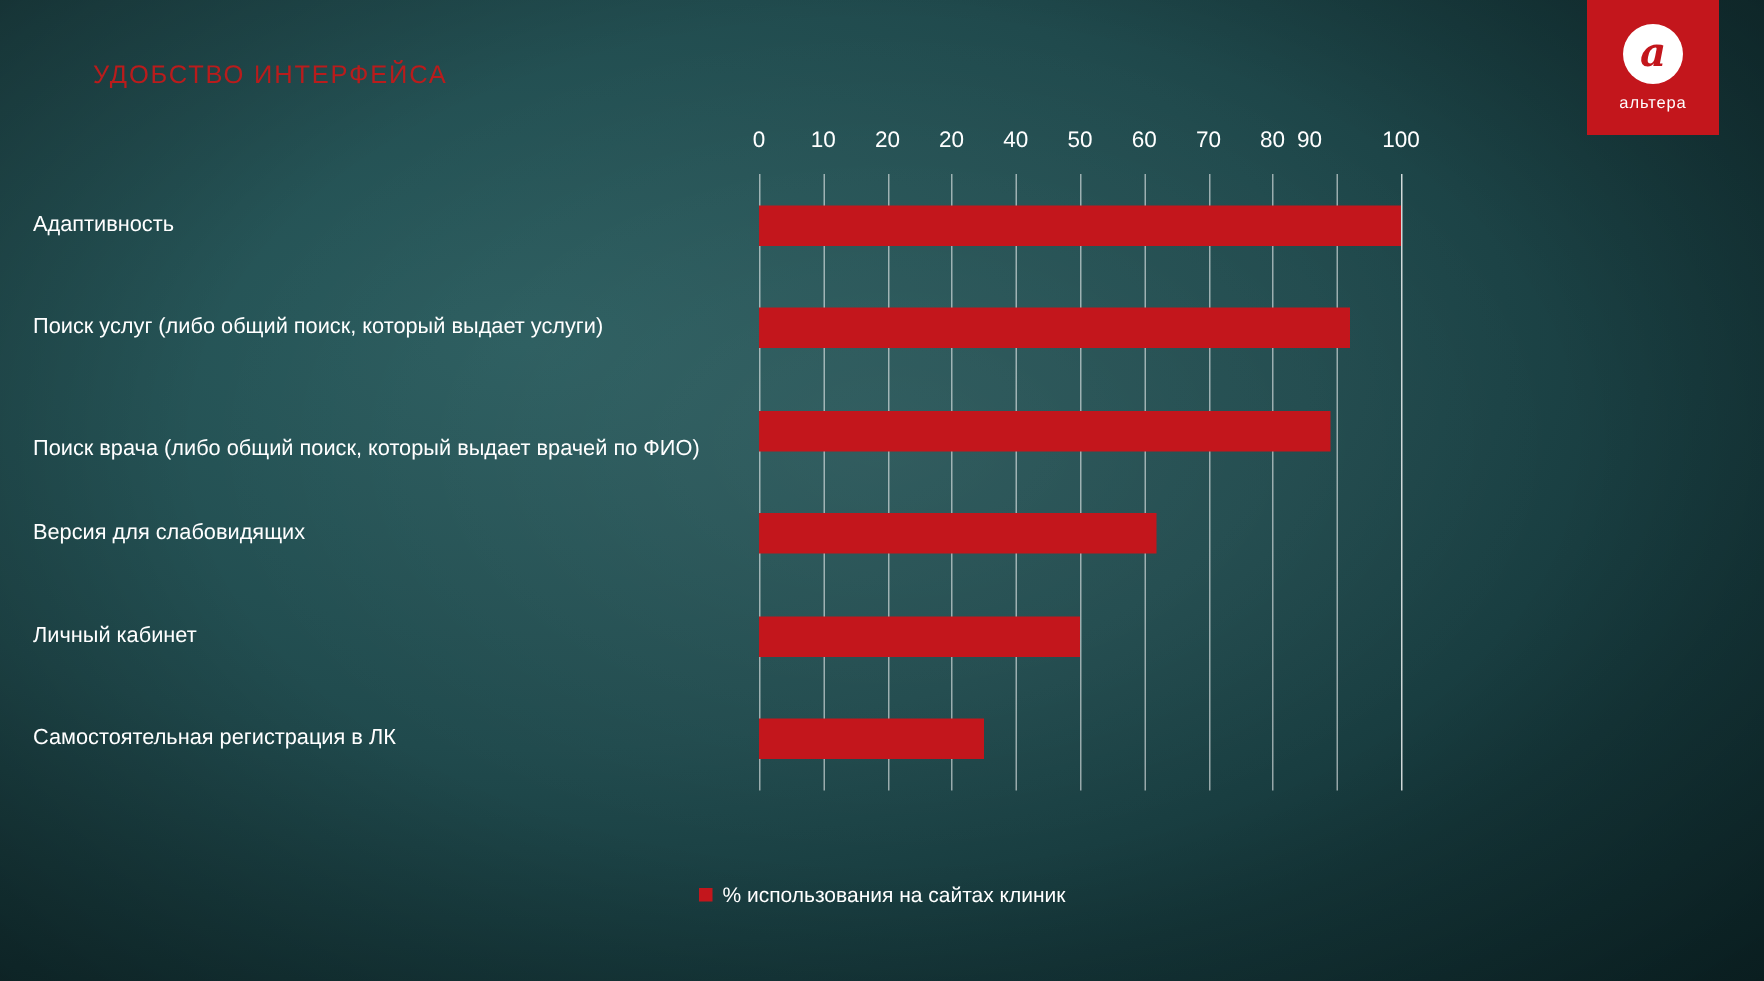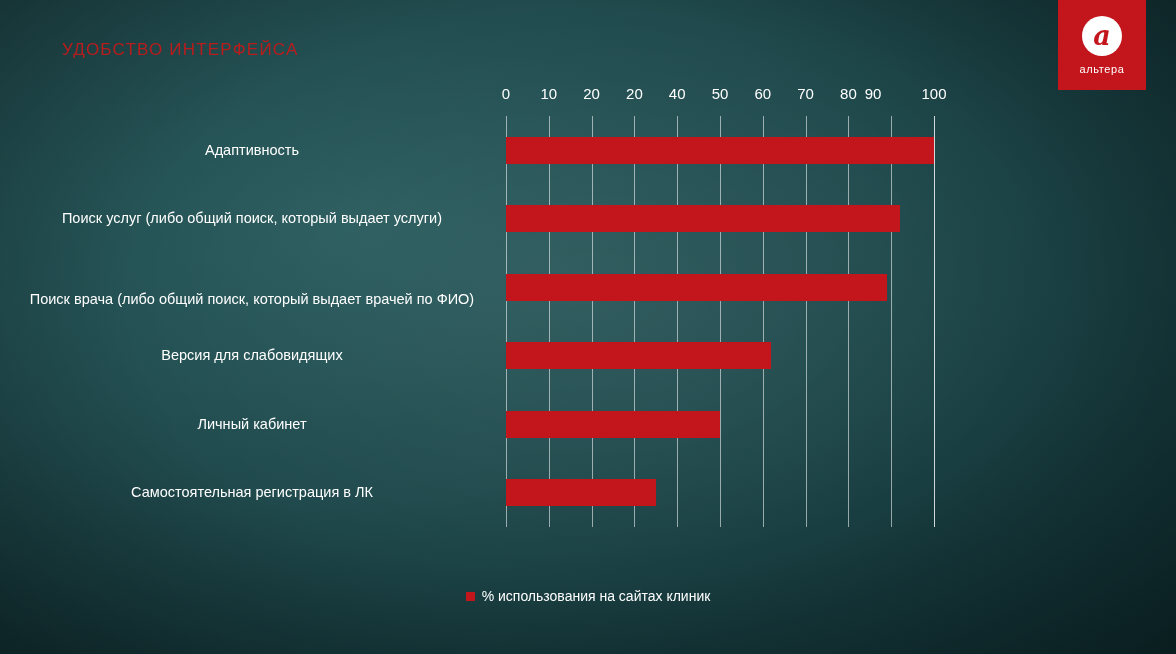--- a/index.html
+++ b/index.html
@@ -119,21 +119,21 @@
   .cat-labels {
     position: absolute;
     left: 0;
     top: 31px;
     width: 494px;
     height: 411px;
   }
   .cat-label {
     position: absolute;
     right: 12px;
-    text-align: center;
+    text-align: left;
     font-size: 14.5px;
     color: #ffffff;
     line-height: 19px;
     width: 460px;
   }
   .legend {
     position: absolute;
     left: 0;
     right: 0;
     top: 588px;

